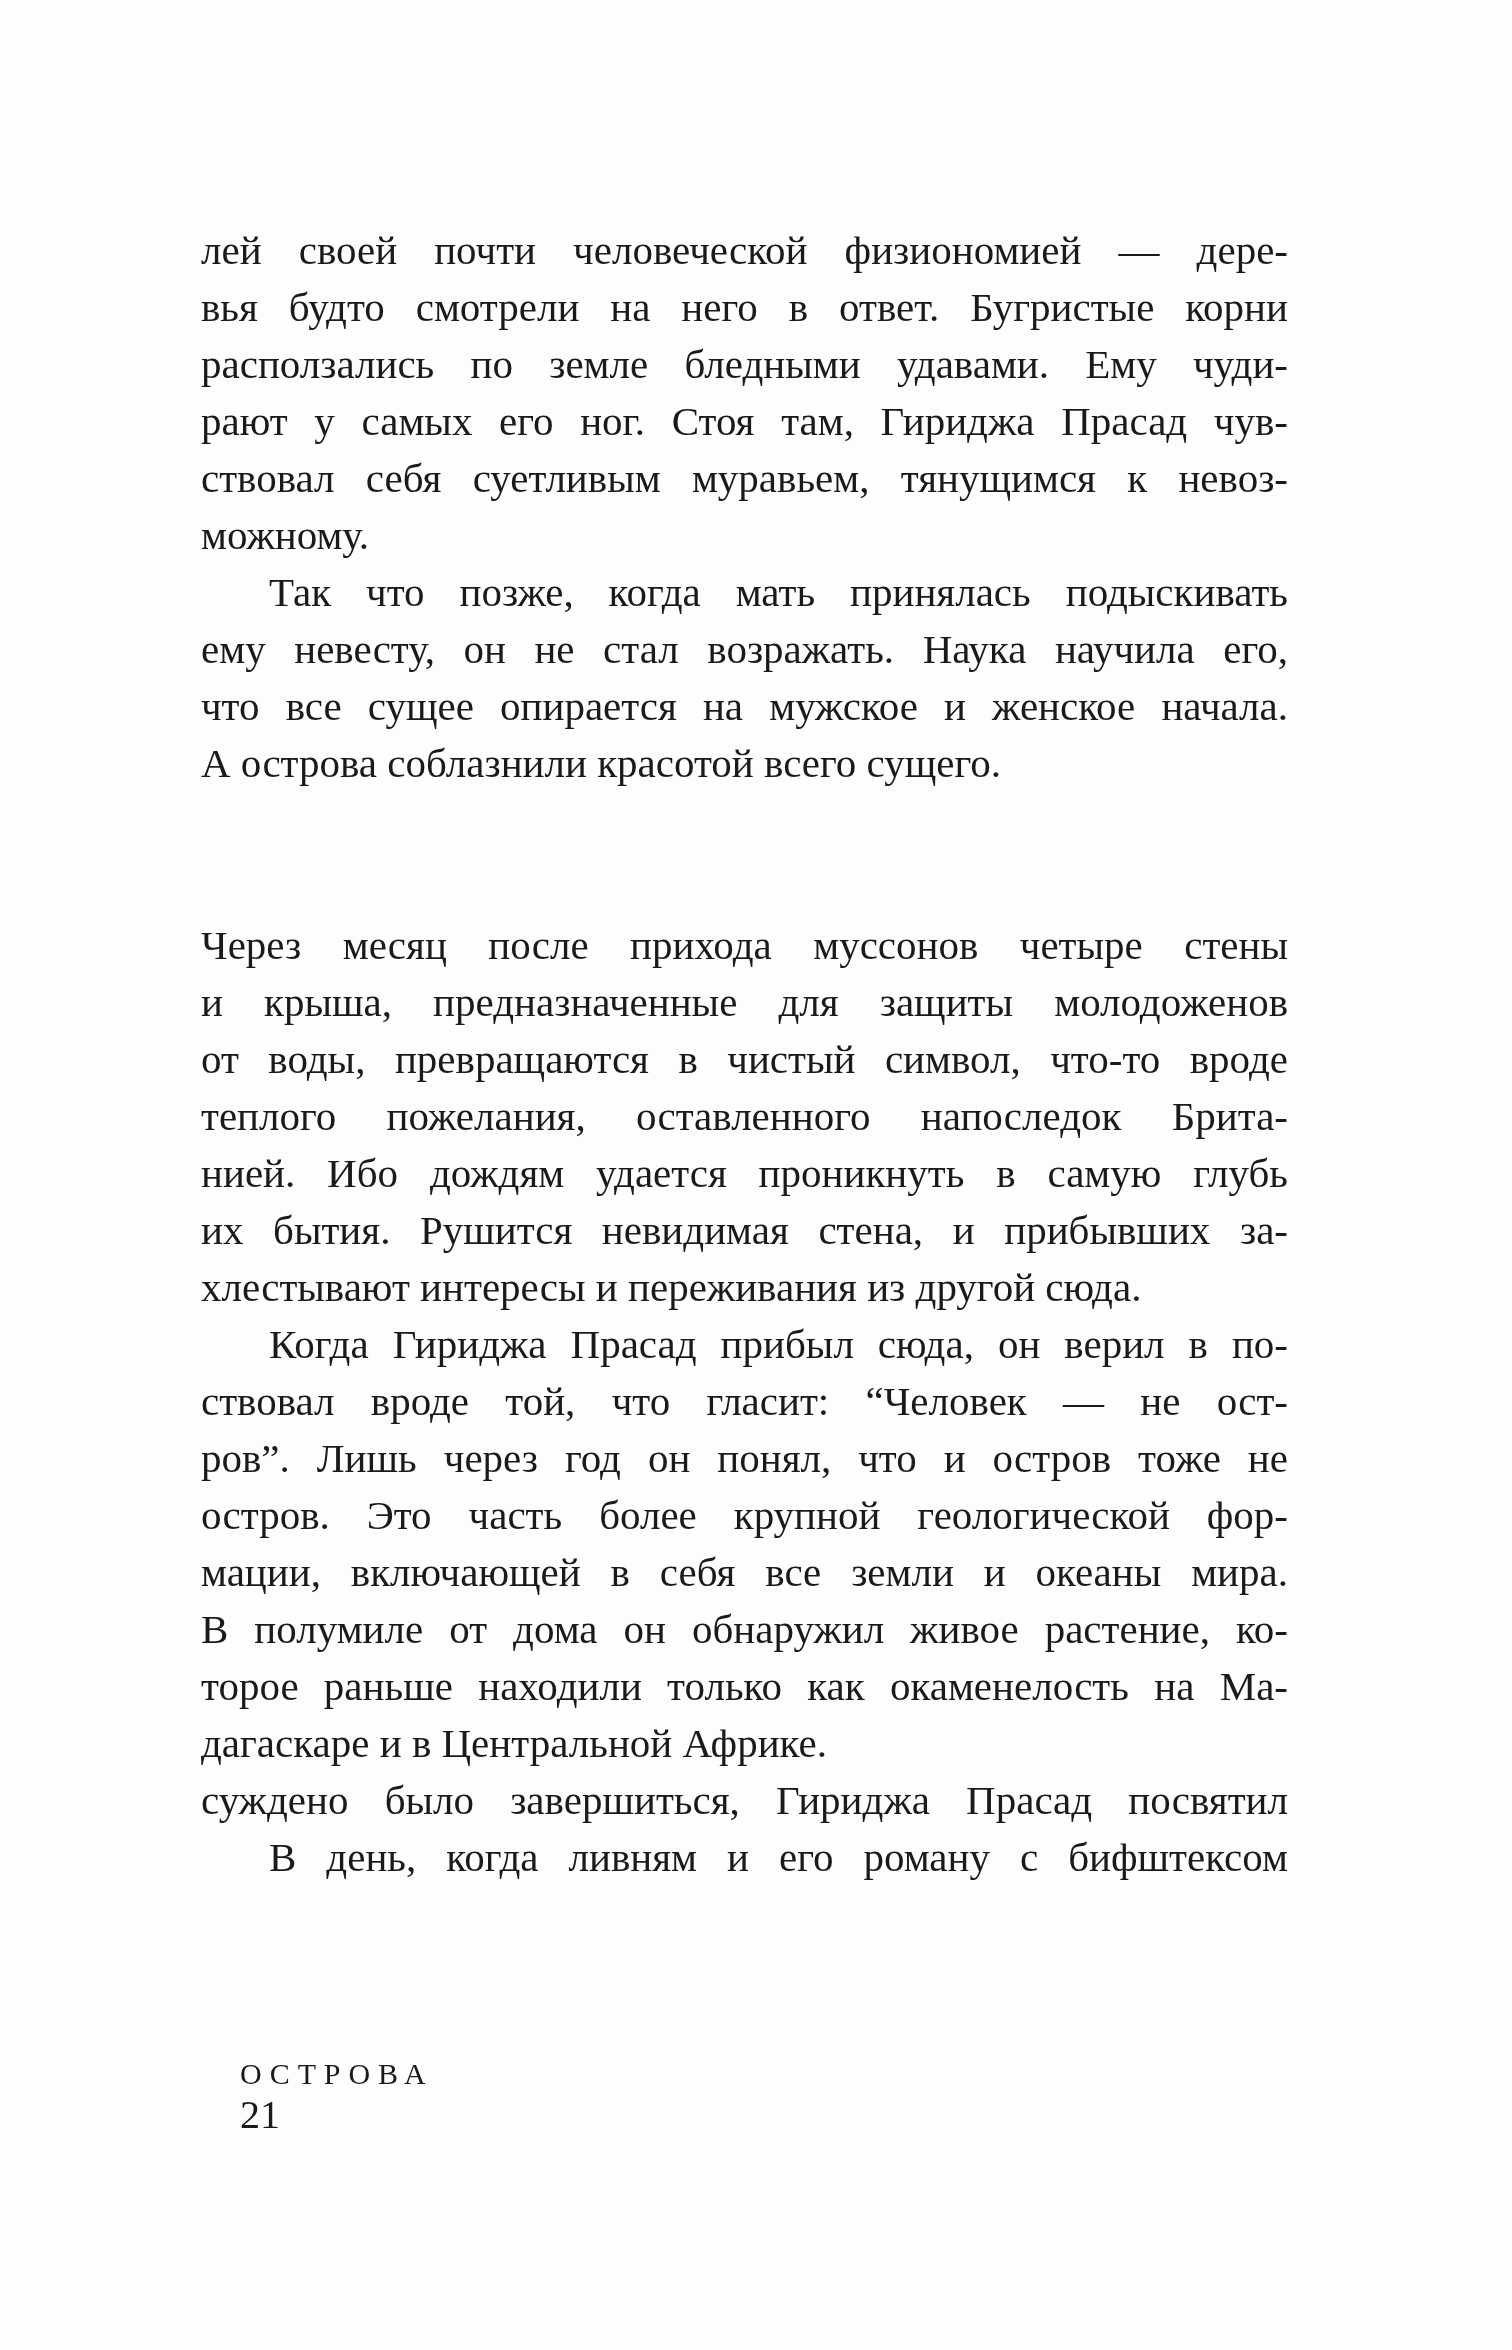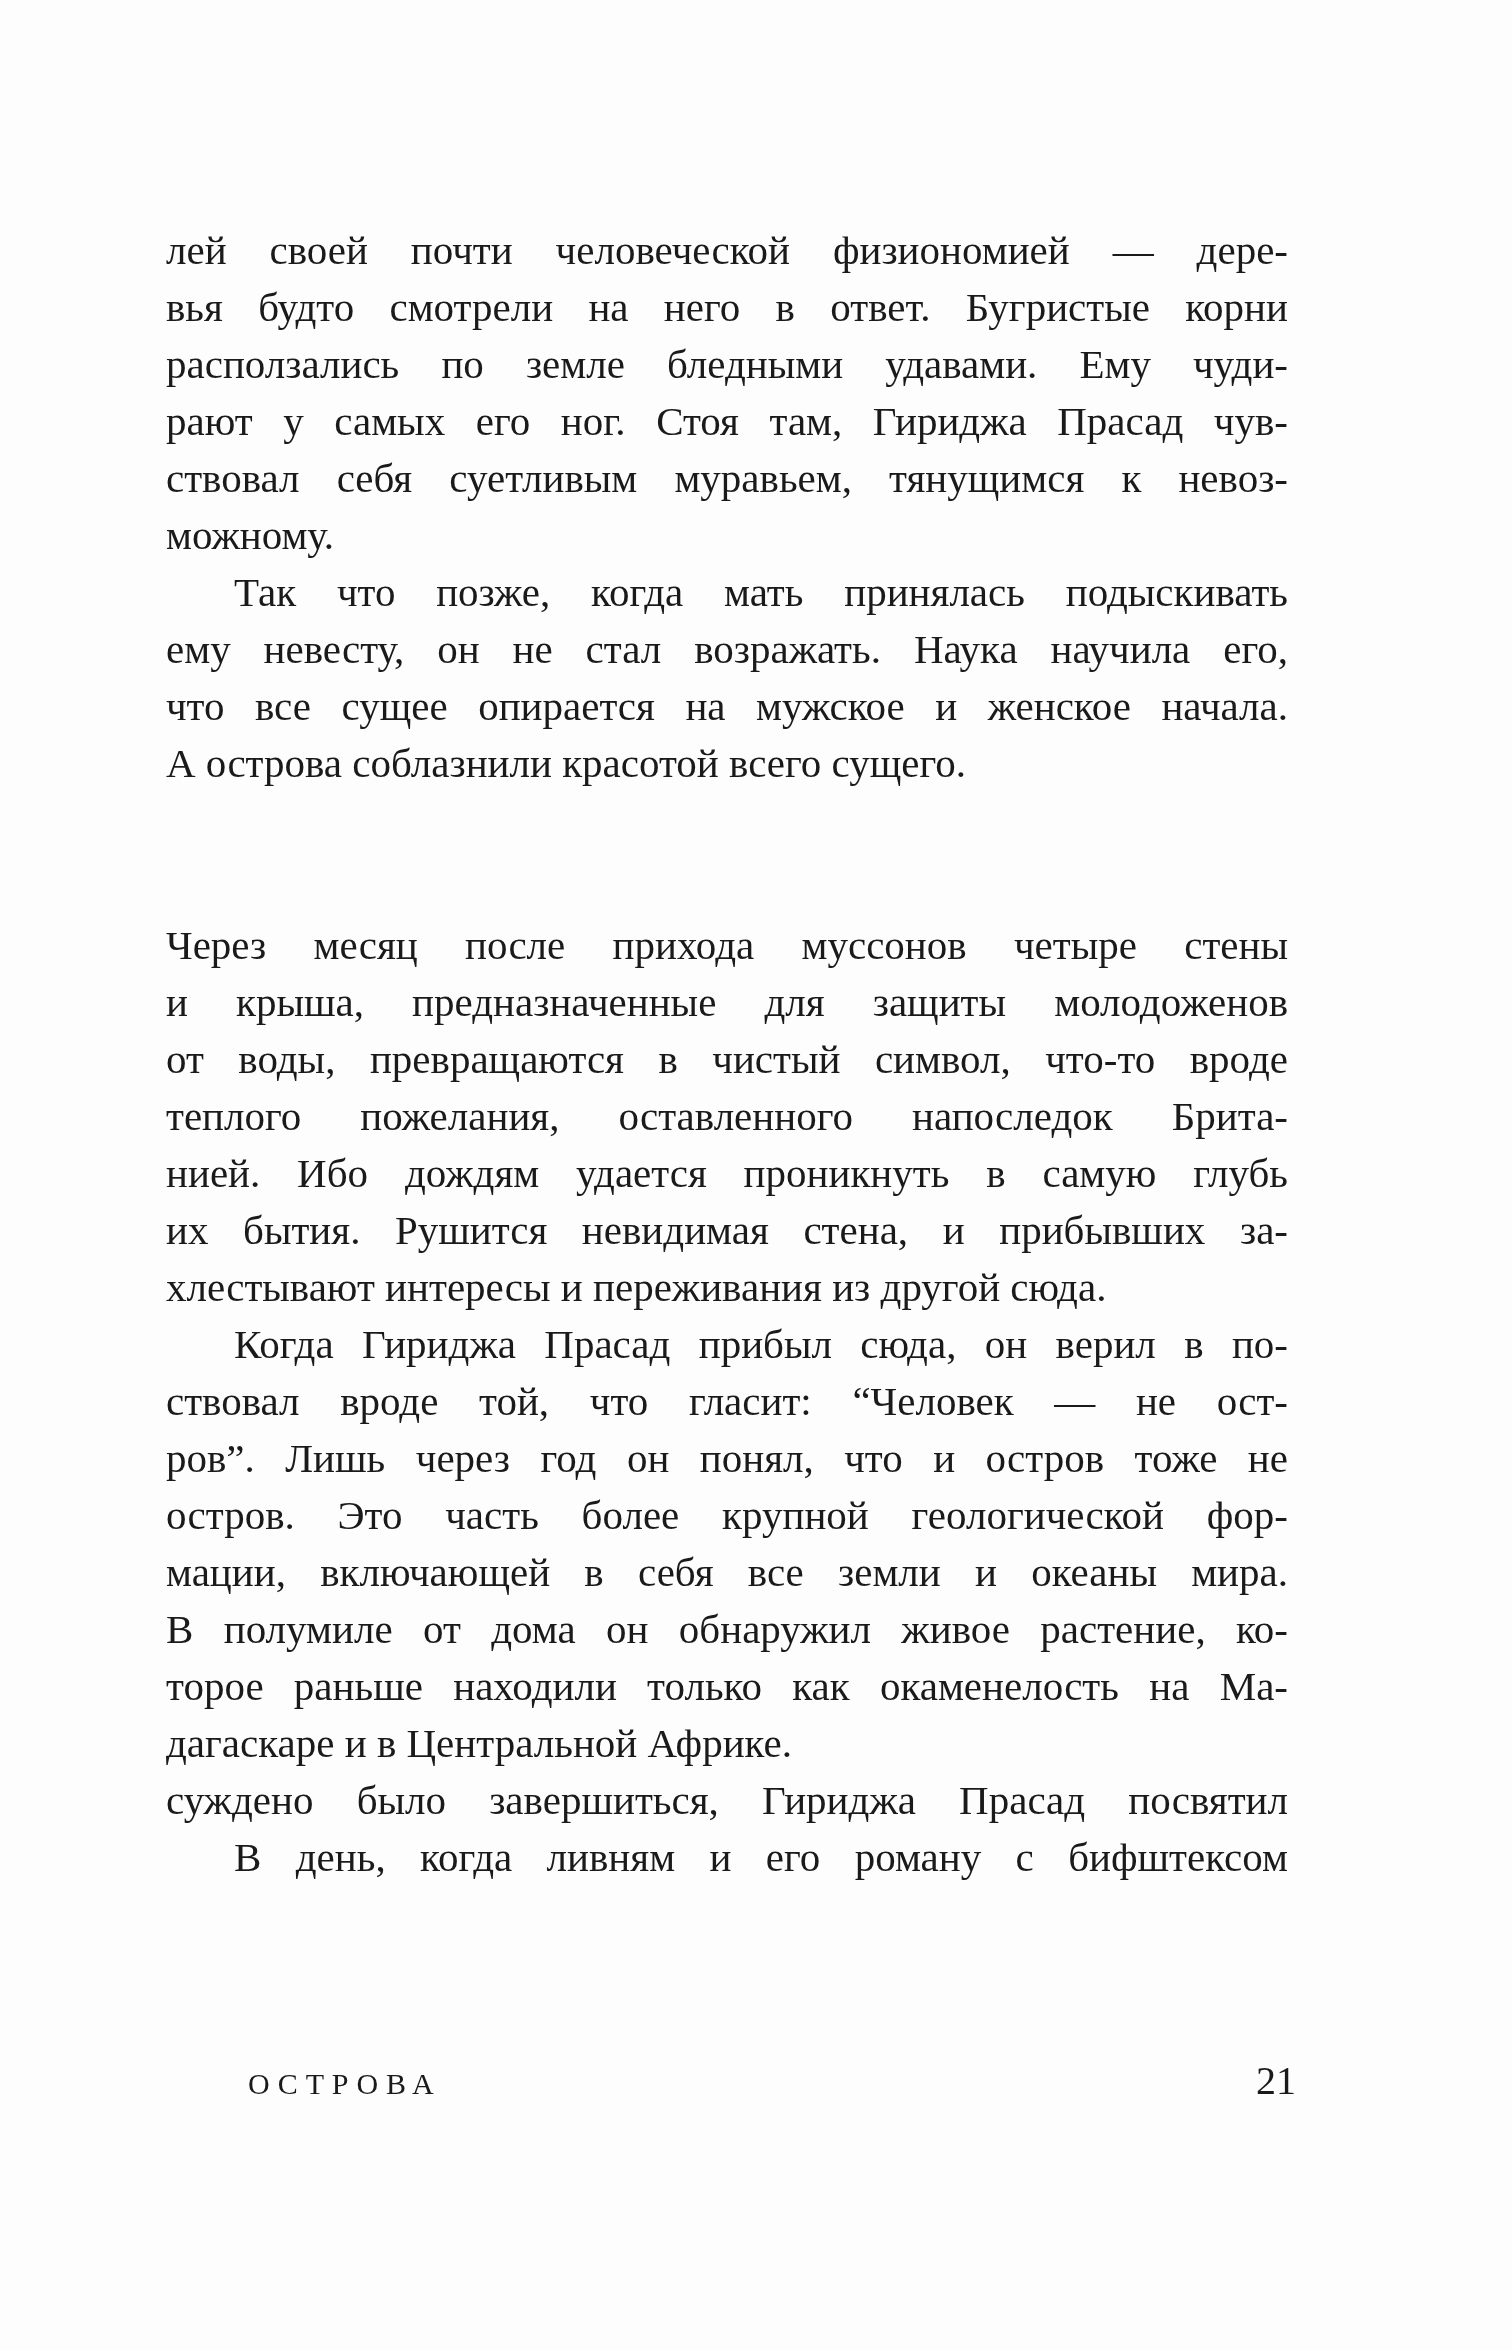--- a/index.html
+++ b/index.html
@@ -25,31 +25,33 @@
     top: 222px;
     width: 1122px;
     font-size: 41px;
     line-height: 57px;
   }
   .para { margin: 0; }
   .para.section-gap { margin-top: 125px; }
   .line {
     text-align: justify;
     text-align-last: justify;
+    margin-left: 35px;
   }
   .line.last { text-align-last: left; }
   .line.indent { text-indent: 68px; }
   .page-footer {
     position: absolute;
-    left: 174px;
+    left: 166px;
     top: 2057px;
     width: 1122px;
     display: flex;
     justify-content: space-between;
     align-items: baseline;
+    flex-direction: column;
   }
   .running-title {
     font-size: 30px;
     letter-spacing: 0.26em;
     margin-left: 74px;
     white-space: nowrap;
   }
   .page-number {
     font-size: 40px;
   }

